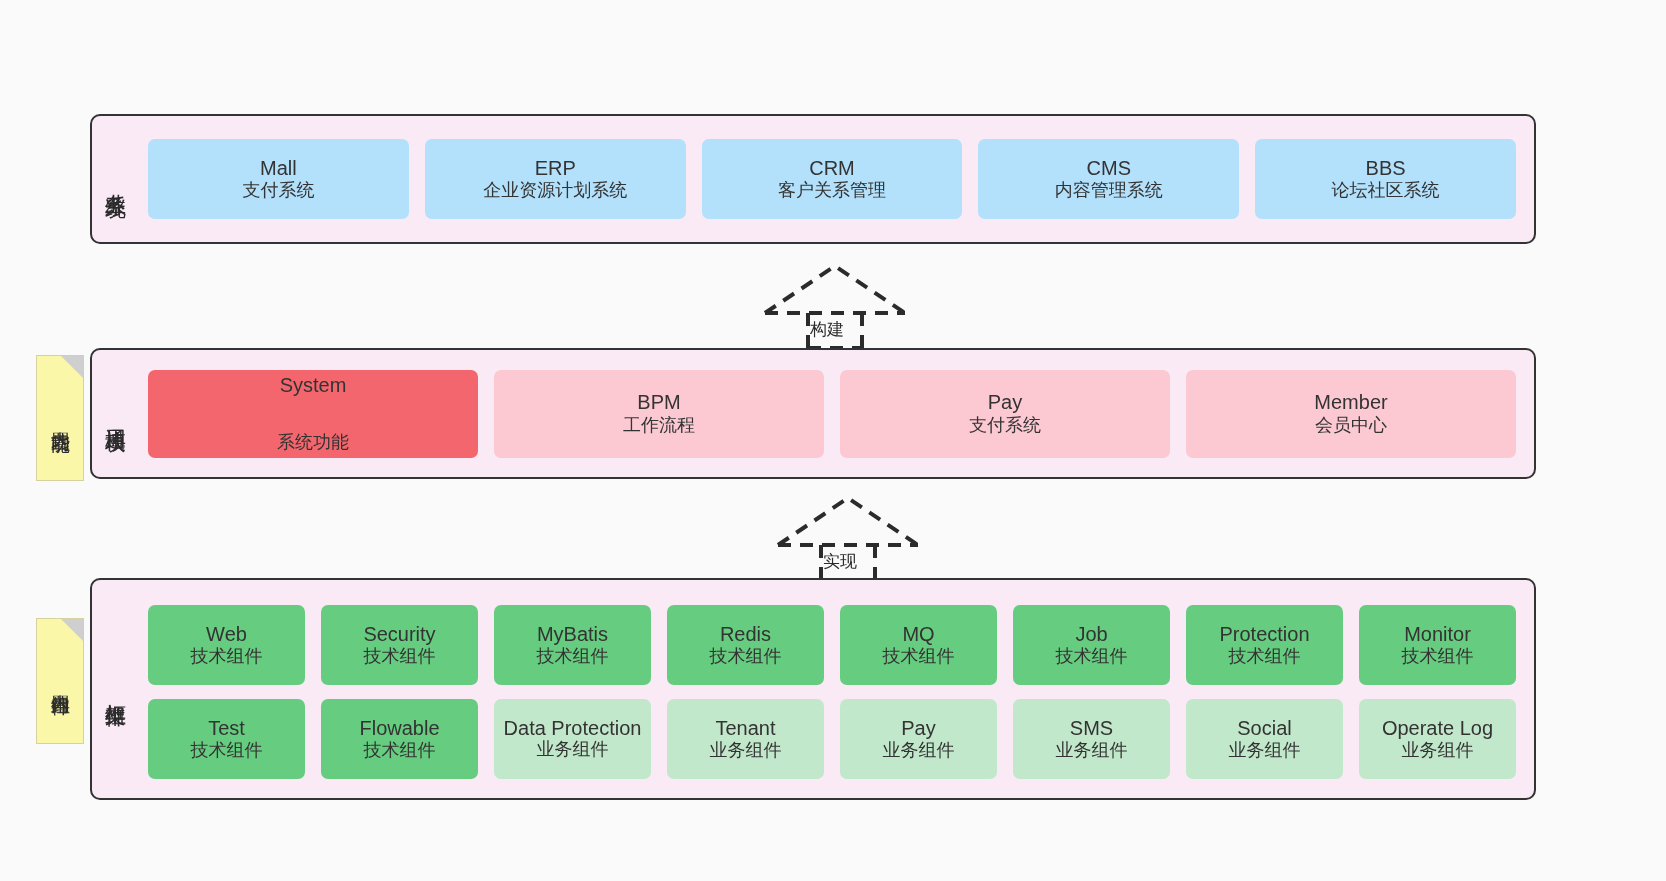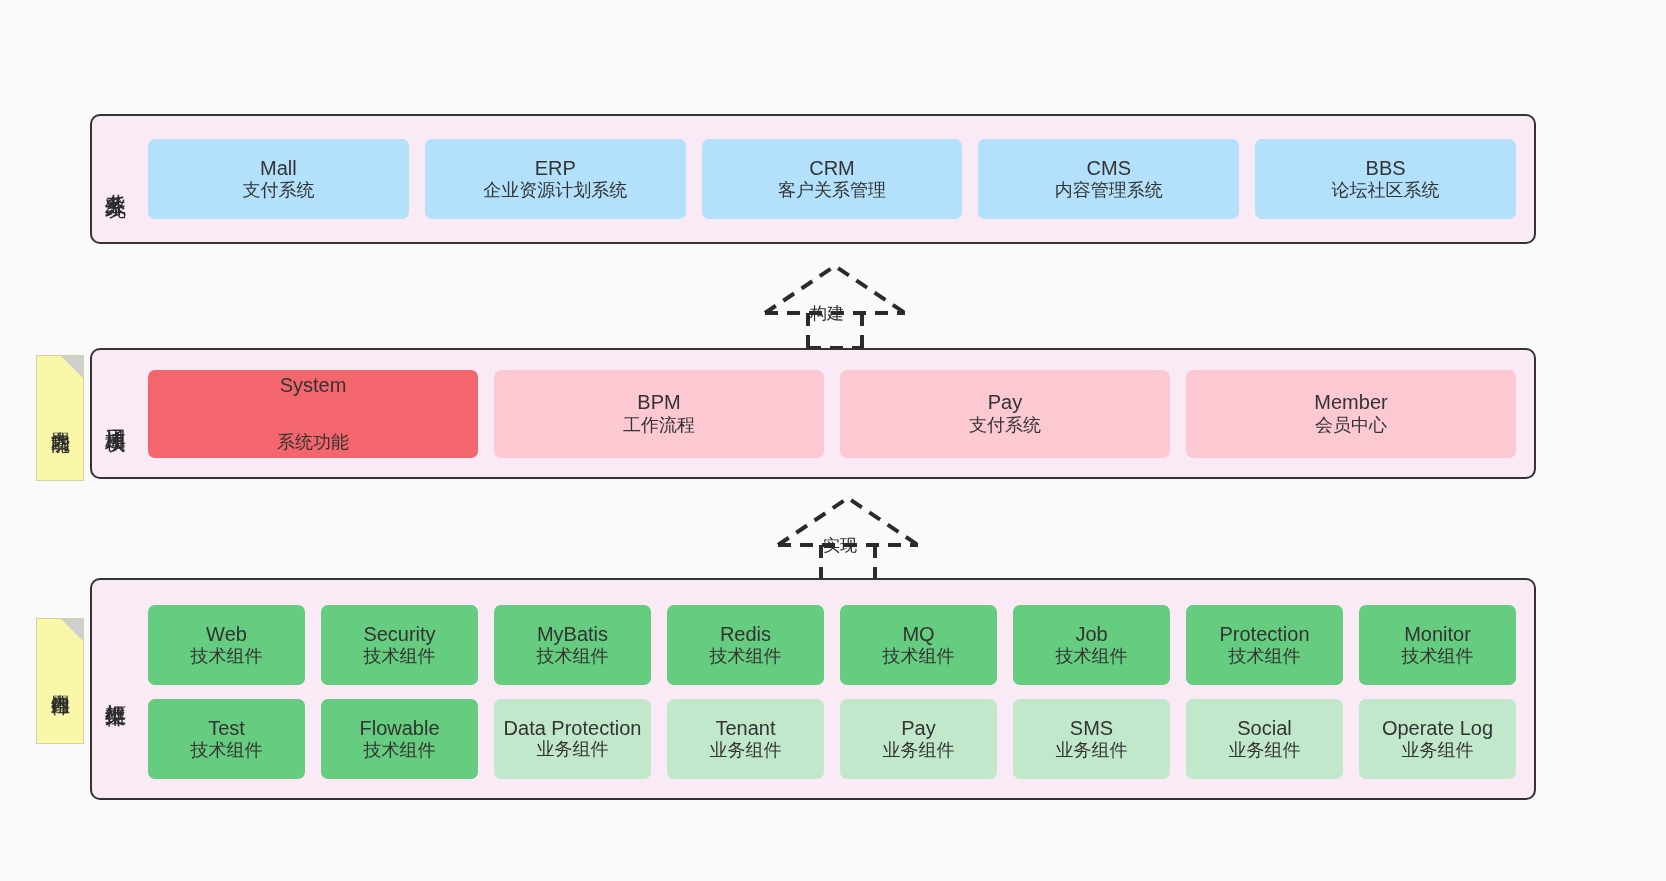--- a/index.html
+++ b/index.html
@@ -91,20 +91,21 @@
 
   
   .arrow { position: absolute; }
   .arrow svg { display: block; overflow: visible; }
   .arrow-label {
     position: absolute;
     font-size: 17px;
     color: #2b2b2b;
     background: transparent;
     white-space: nowrap;
+    margin-top: 16px;
   }
 </style>
 </head>
 <body>
 
 <div id="canvas">
 
   <div class="layer" style="left:90px; top:114px; width:1446px; height:130px;">
     <div class="layer-title">业务系统</div>
     <div class="layer-body">

